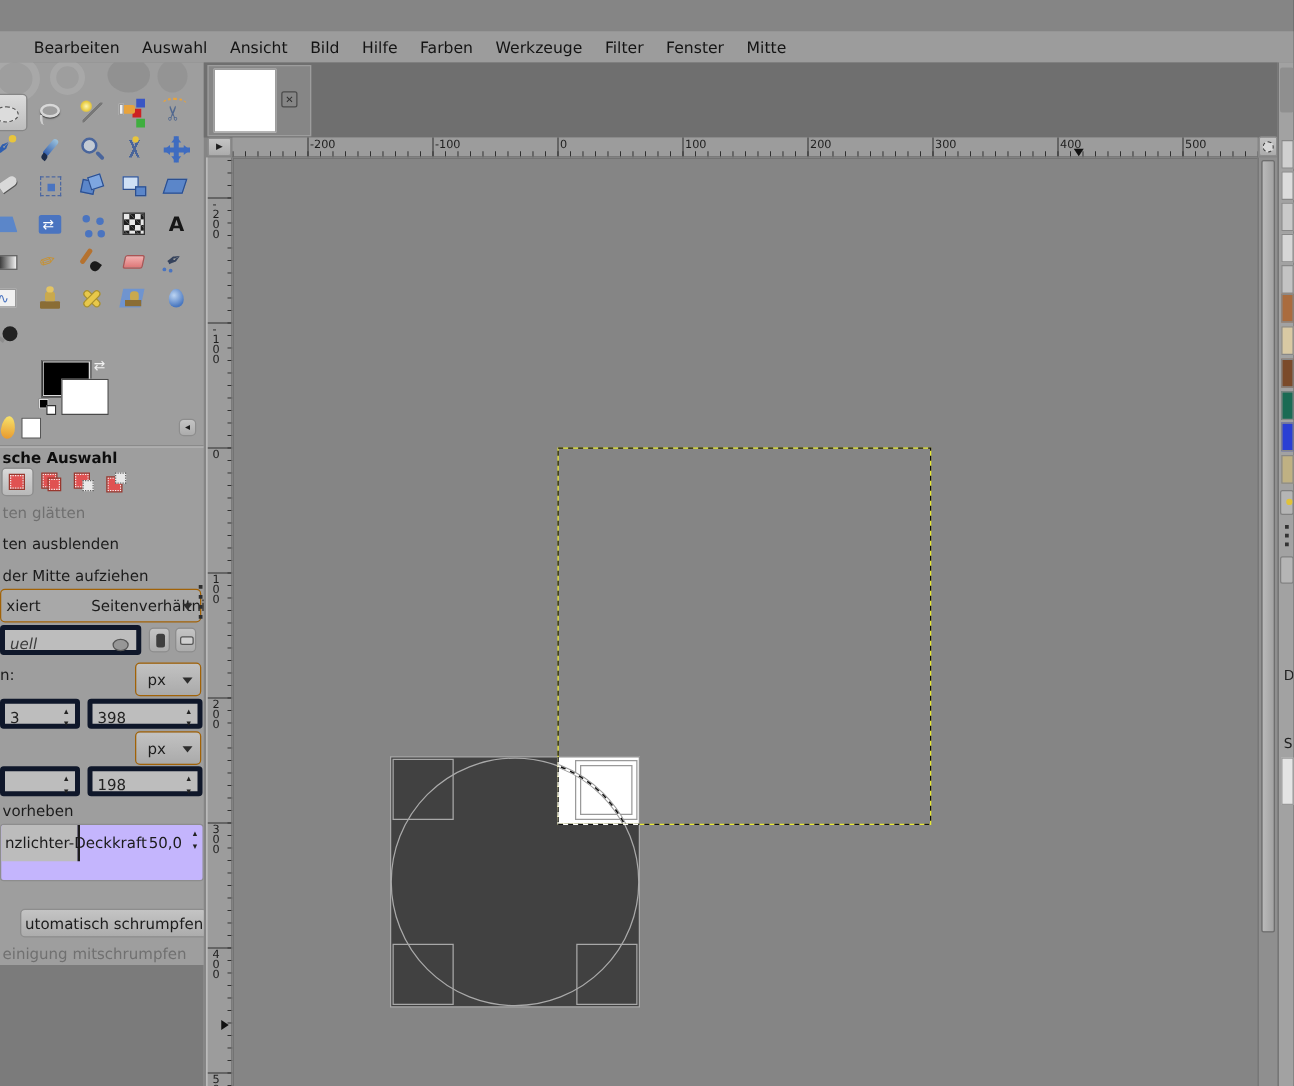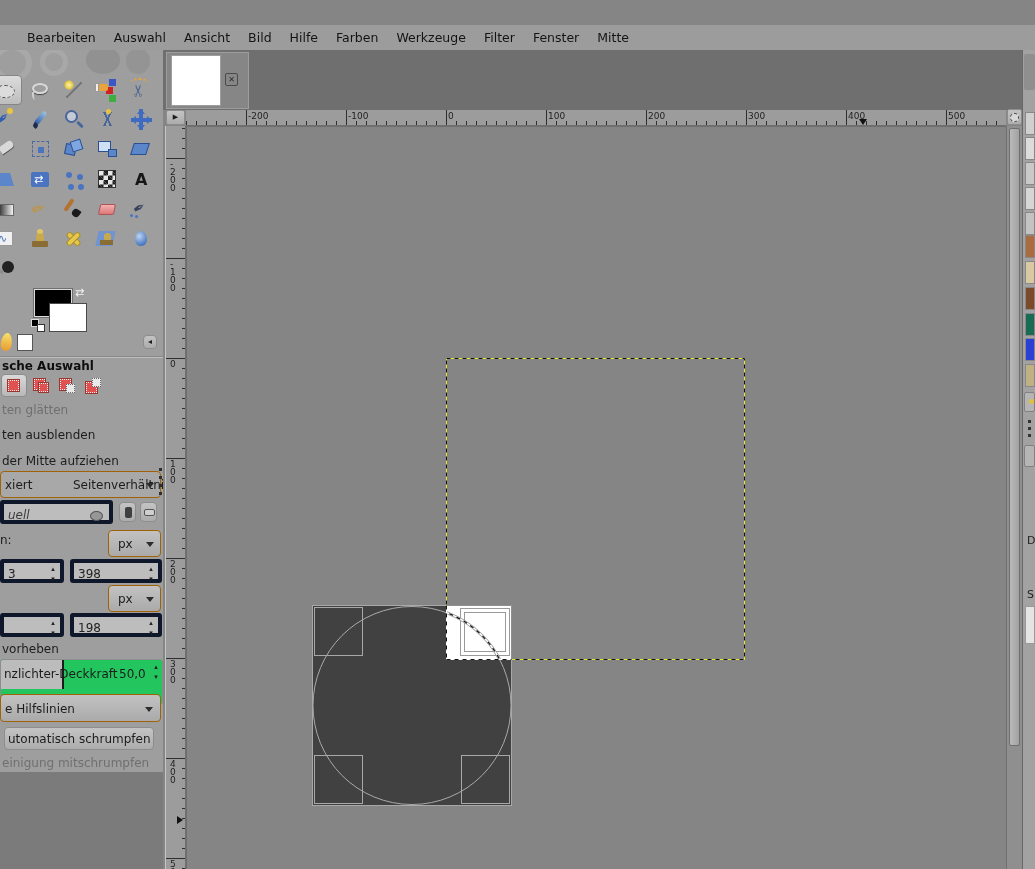--- a/index.html
+++ b/index.html
@@ -278,34 +278,30 @@
       <span class="val"></span>
       <span class="spin"><span>▴</span><br><span>▾</span></span>
     </div>
     <div class="fld" style="left:70px;top:563px;width:92px">
       <span class="val">198</span>
       <span class="spin"><span>▴</span><br><span>▾</span></span>
     </div>
 
     <div class="optlabel" style="left:2px;top:592px">vorheben</div>
 
-    <div class="abs" style="left:0;top:609px;width:163px;height:46px;background:#22c55e;border:1px solid #8d8d8d;border-radius:3px;overflow:hidden">
+    <div class="abs" style="left:0;top:609px;width:163px;height:46px;background:#c4b5fd;border:1px solid #8d8d8d;border-radius:3px;overflow:hidden">
       <i style="left:0;top:0;width:61px;height:29px;background:#bcbcbc"></i>
       <i style="left:61px;top:0;width:2px;height:29px;background:#1c1c1c"></i>
       <span class="optlabel" style="left:3px;top:7px">nzlichter-Deckkraft</span>
       <span class="optlabel" style="left:118px;top:7px">50,0</span>
       <span class="spin" style="right:1px;top:2px"><span>▴</span><br><span>▾</span></span>
     </div>
 
-    <div class="dd" style="left:0;top:644px;width:161px;height:28px">
-      <span style="position:absolute;left:4px;top:7px">e Hilfslinien</span>
-      <i class="caret" style="right:7px;top:12px"></i>
-    </div>
-
-    <div class="btn" style="left:4px;top:677px;width:150px;height:23px">
+
+    <div class="btn" style="left:16px;top:677px;width:150px;height:23px">
       <span style="position:absolute;left:3px;top:4px">utomatisch schrumpfen</span>
     </div>
 
     <div class="optlabel dis" style="left:2px;top:706px">einigung mitschrumpfen</div>
 
     <div class="abs" style="left:0;top:722px;width:163px;height:97px;background:#7b7b7b"></div>
 
     <i style="left:159px;top:418px;width:3px;height:3px;background:#2e2e2e;box-shadow:0 8px 0 #2e2e2e,0 16px 0 #2e2e2e,0 24px 0 #2e2e2e"></i>
   </div>
 

